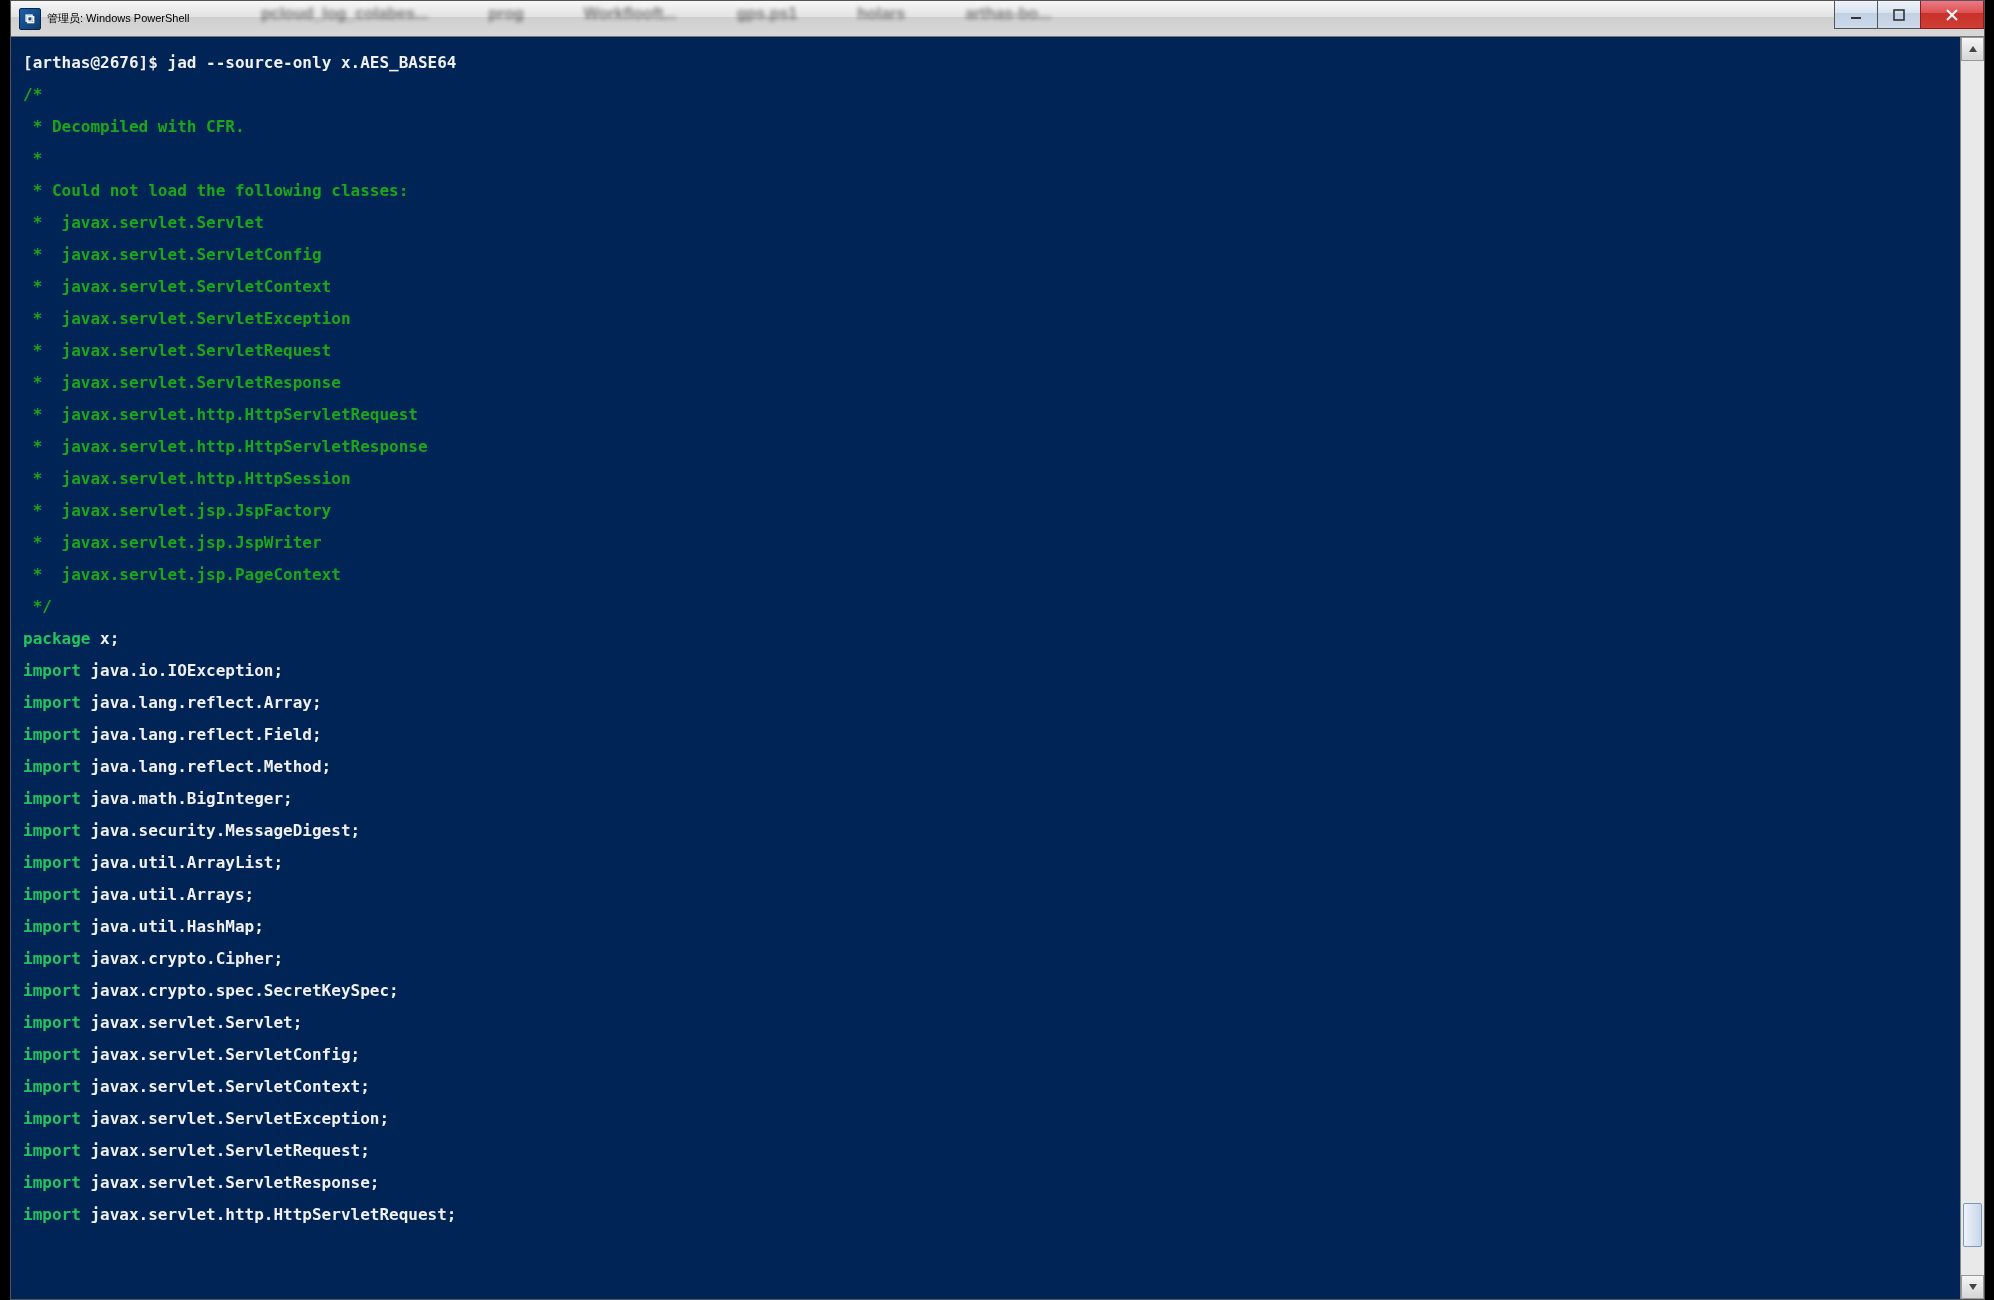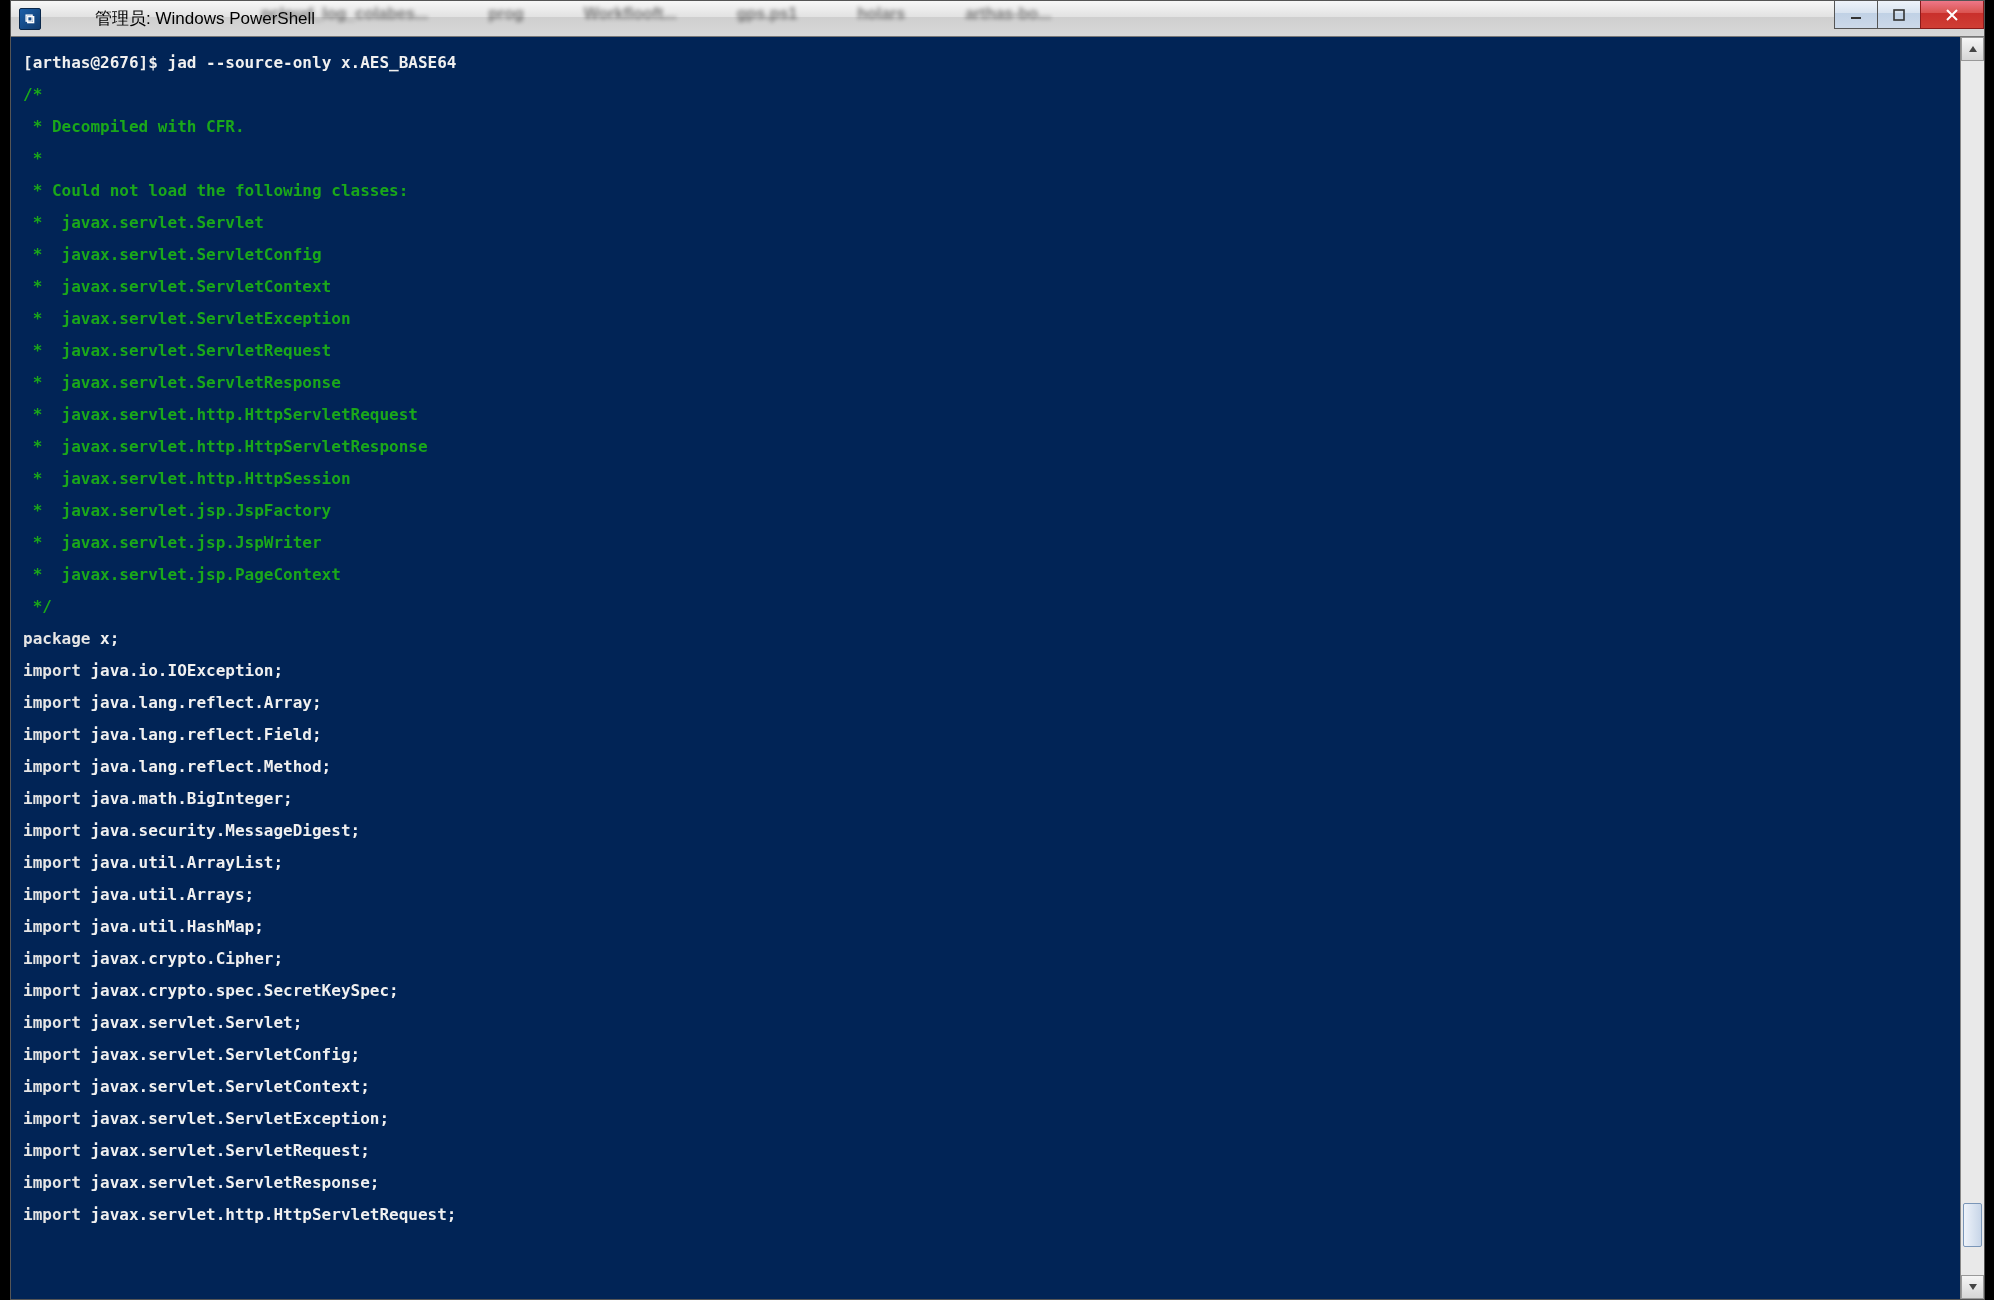--- a/index.html
+++ b/index.html
@@ -39,23 +39,22 @@
     border: 1px solid #0a274a;
     display: flex;
     align-items: center;
     justify-content: center;
     color: #fff;
     font-size: 13px;
     font-weight: bold;
     border-radius: 2px;
   }
   .titlebar .title-text {
-    font-size: 17px;
+    font-size: 11px;
     color: #000;
-    margin-left: 48px;
   }
   .win-controls {
     position: absolute;
     right: 0;
     top: 0;
     display: flex;
     height: 28px;
   }
   .win-btn {
     width: 44px;
@@ -109,21 +108,21 @@
     bottom: 2px;
     font-family: "NSimSun", "SimSun", "Consolas", monospace;
     font-size: 16px;
     line-height: 32px;
     color: #eee;
     white-space: pre;
     font-weight: bold;
   }
   .c-white  { color: #f0f0f0; }
   .c-green  { color: #1aa81a; }
-  .c-blue   { color: #e5e5e5; }
+  .c-blue   { color: #22c55e; }
   .line { display:block; }
 
   
   .scrollbar {
     position: absolute;
     right: 0;
     top: 0;
     bottom: 0;
     width: 24px;
     background: #e9e9e9;

